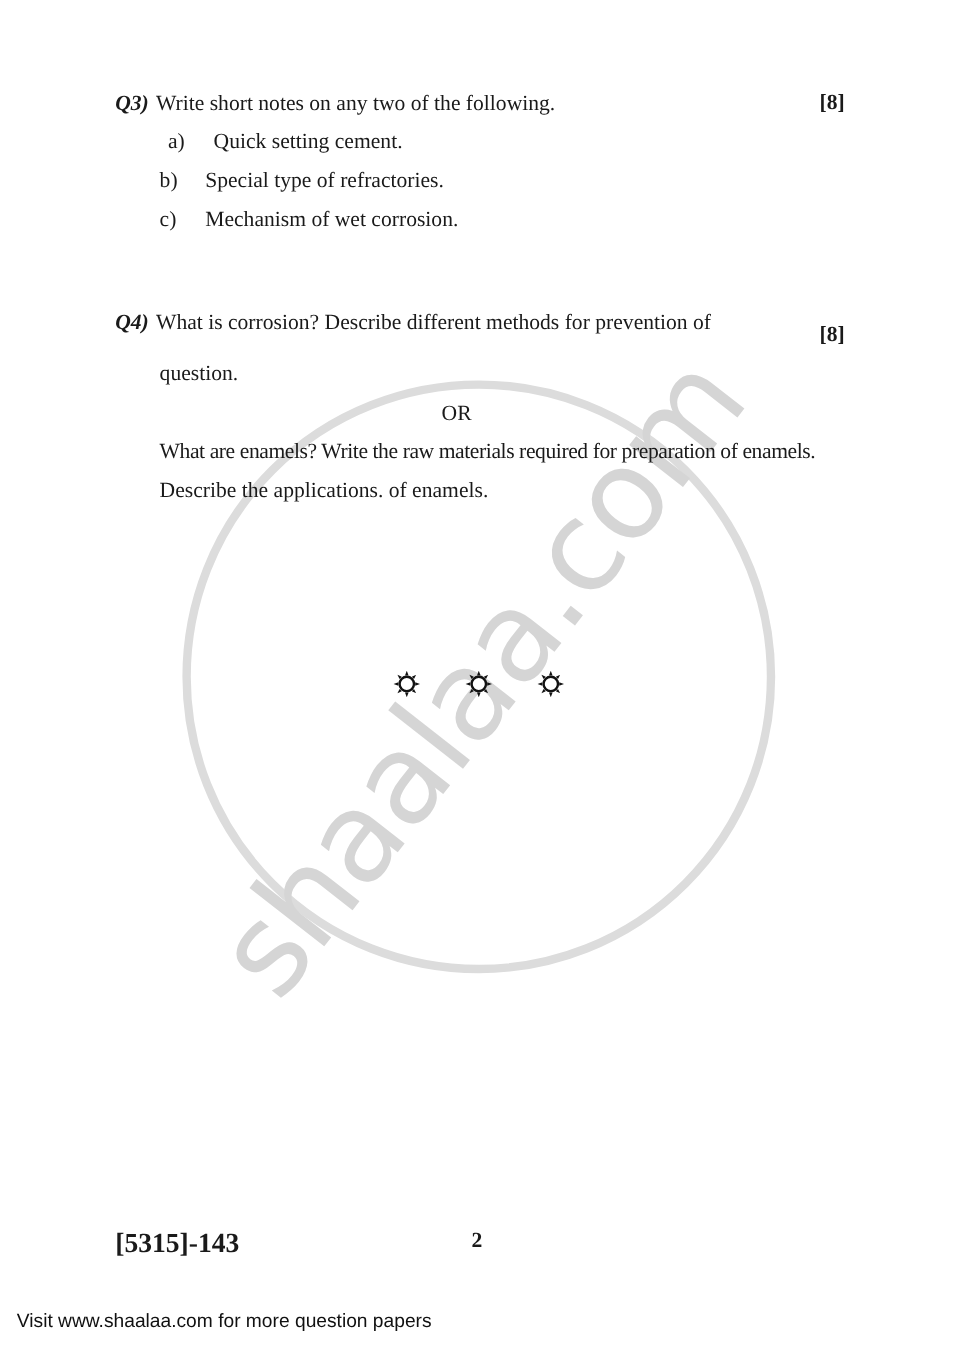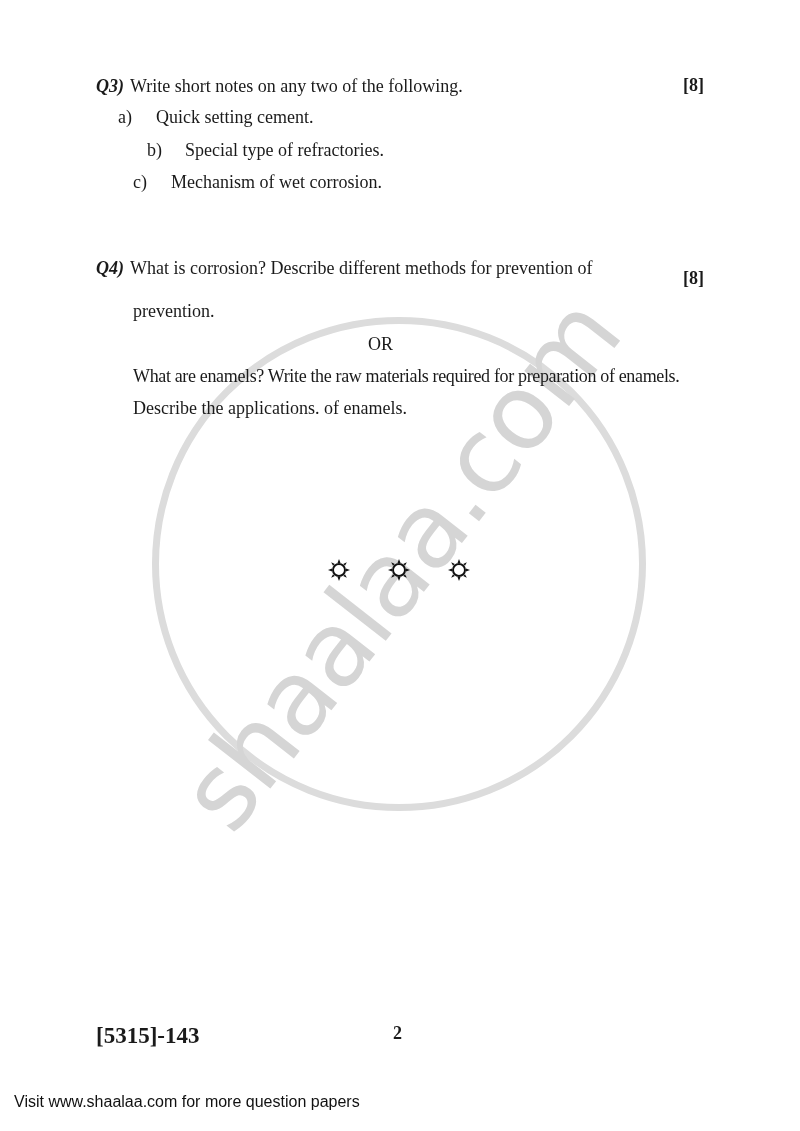--- a/index.html
+++ b/index.html
@@ -34,35 +34,35 @@
 <div class="page">
 
   <div class="watermark-circle"></div>
   <div class="watermark-text">shaalaa.com</div>
 
   <div class="q" style="left:96px; top:75px;">
     <span class="qnum">Q3)</span><span>Write short notes on any two of the following.</span>
   </div>
   <div class="marks" style="left:683px; top:75px;">[8]</div>
 
-  <div class="opt" style="left:118px; top:107px;">
+  <div class="opt" style="left:140px; top:107px;">
     <span class="letter">a)</span><span>Quick setting cement.</span>
   </div>
-  <div class="opt" style="left:147px; top:140px;font-family:Liberation Serif, serif;">
+  <div class="opt" style="left:133px; top:140px;font-family:Liberation Serif, serif;">
     <span class="letter">b)</span><span>Special type of refractories.</span>
   </div>
   <div class="opt" style="left:133px; top:172px;">
     <span class="letter">c)</span><span>Mechanism of wet corrosion.</span>
   </div>
 
   <div class="q" style="left:96px; top:257px;">
     <span class="qnum">Q4)</span><span>What is corrosion? Describe different methods for prevention of</span>
   </div>
   <div class="marks" style="left:683px; top:268px;">[8]</div>
-  <div class="q" style="left:133px; top:300px;">prevention.</div>
+  <div class="q" style="left:133px; top:300px;">question.</div>
   <div class="q" style="left:368px; top:333px;">OR</div>
   <div class="q" style="left:133px; top:365px; letter-spacing:-0.35px;">What are enamels?  Write the raw materials required for preparation of enamels.</div>
   <div class="q" style="left:133px; top:397px;">Describe the applications. of enamels.</div>
 
   <div class="stars">
     <svg class="star" style="left:0;" viewBox="0 0 24 24">
       <circle cx="12" cy="12" r="6" fill="#fff" stroke="#111" stroke-width="2"></circle>
       <g fill="#111">
           <path d="M12 1 L13.5 5 L10.5 5Z"></path>
           <path d="M12 23 L13.5 19 L10.5 19Z"></path>

